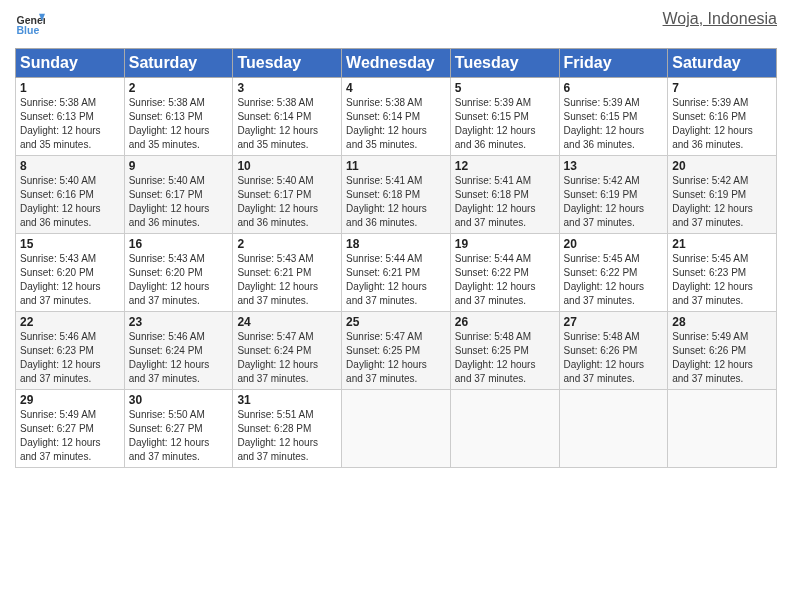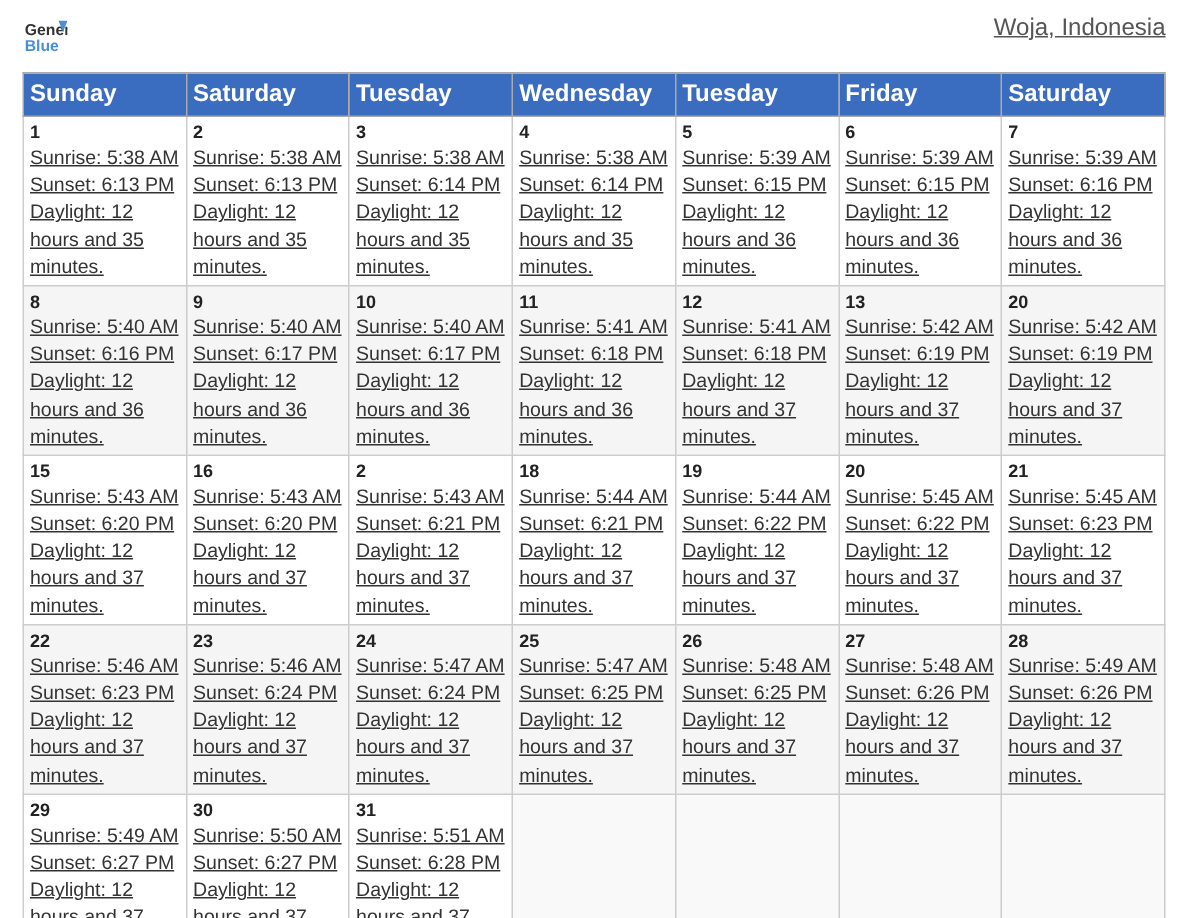--- a/index.html
+++ b/index.html
@@ -70,24 +70,23 @@
     tbody tr:nth-child(even) td {
       background: #f5f5f5;
     }
     .day-number {
       font-size: 12px;
       font-weight: bold;
       display: block;
       margin-bottom: 1px;
     }
     .day-info {
-      font-size: 13px;
+      font-size: 10px;
       line-height: 1.4;
       color: #333;
-      text-decoration: underline;
     }
     td.empty {
       background: #f9f9f9;
     }
   </style>
 </head>
 <body>
 
 <div class="container">
   <div class="header">

